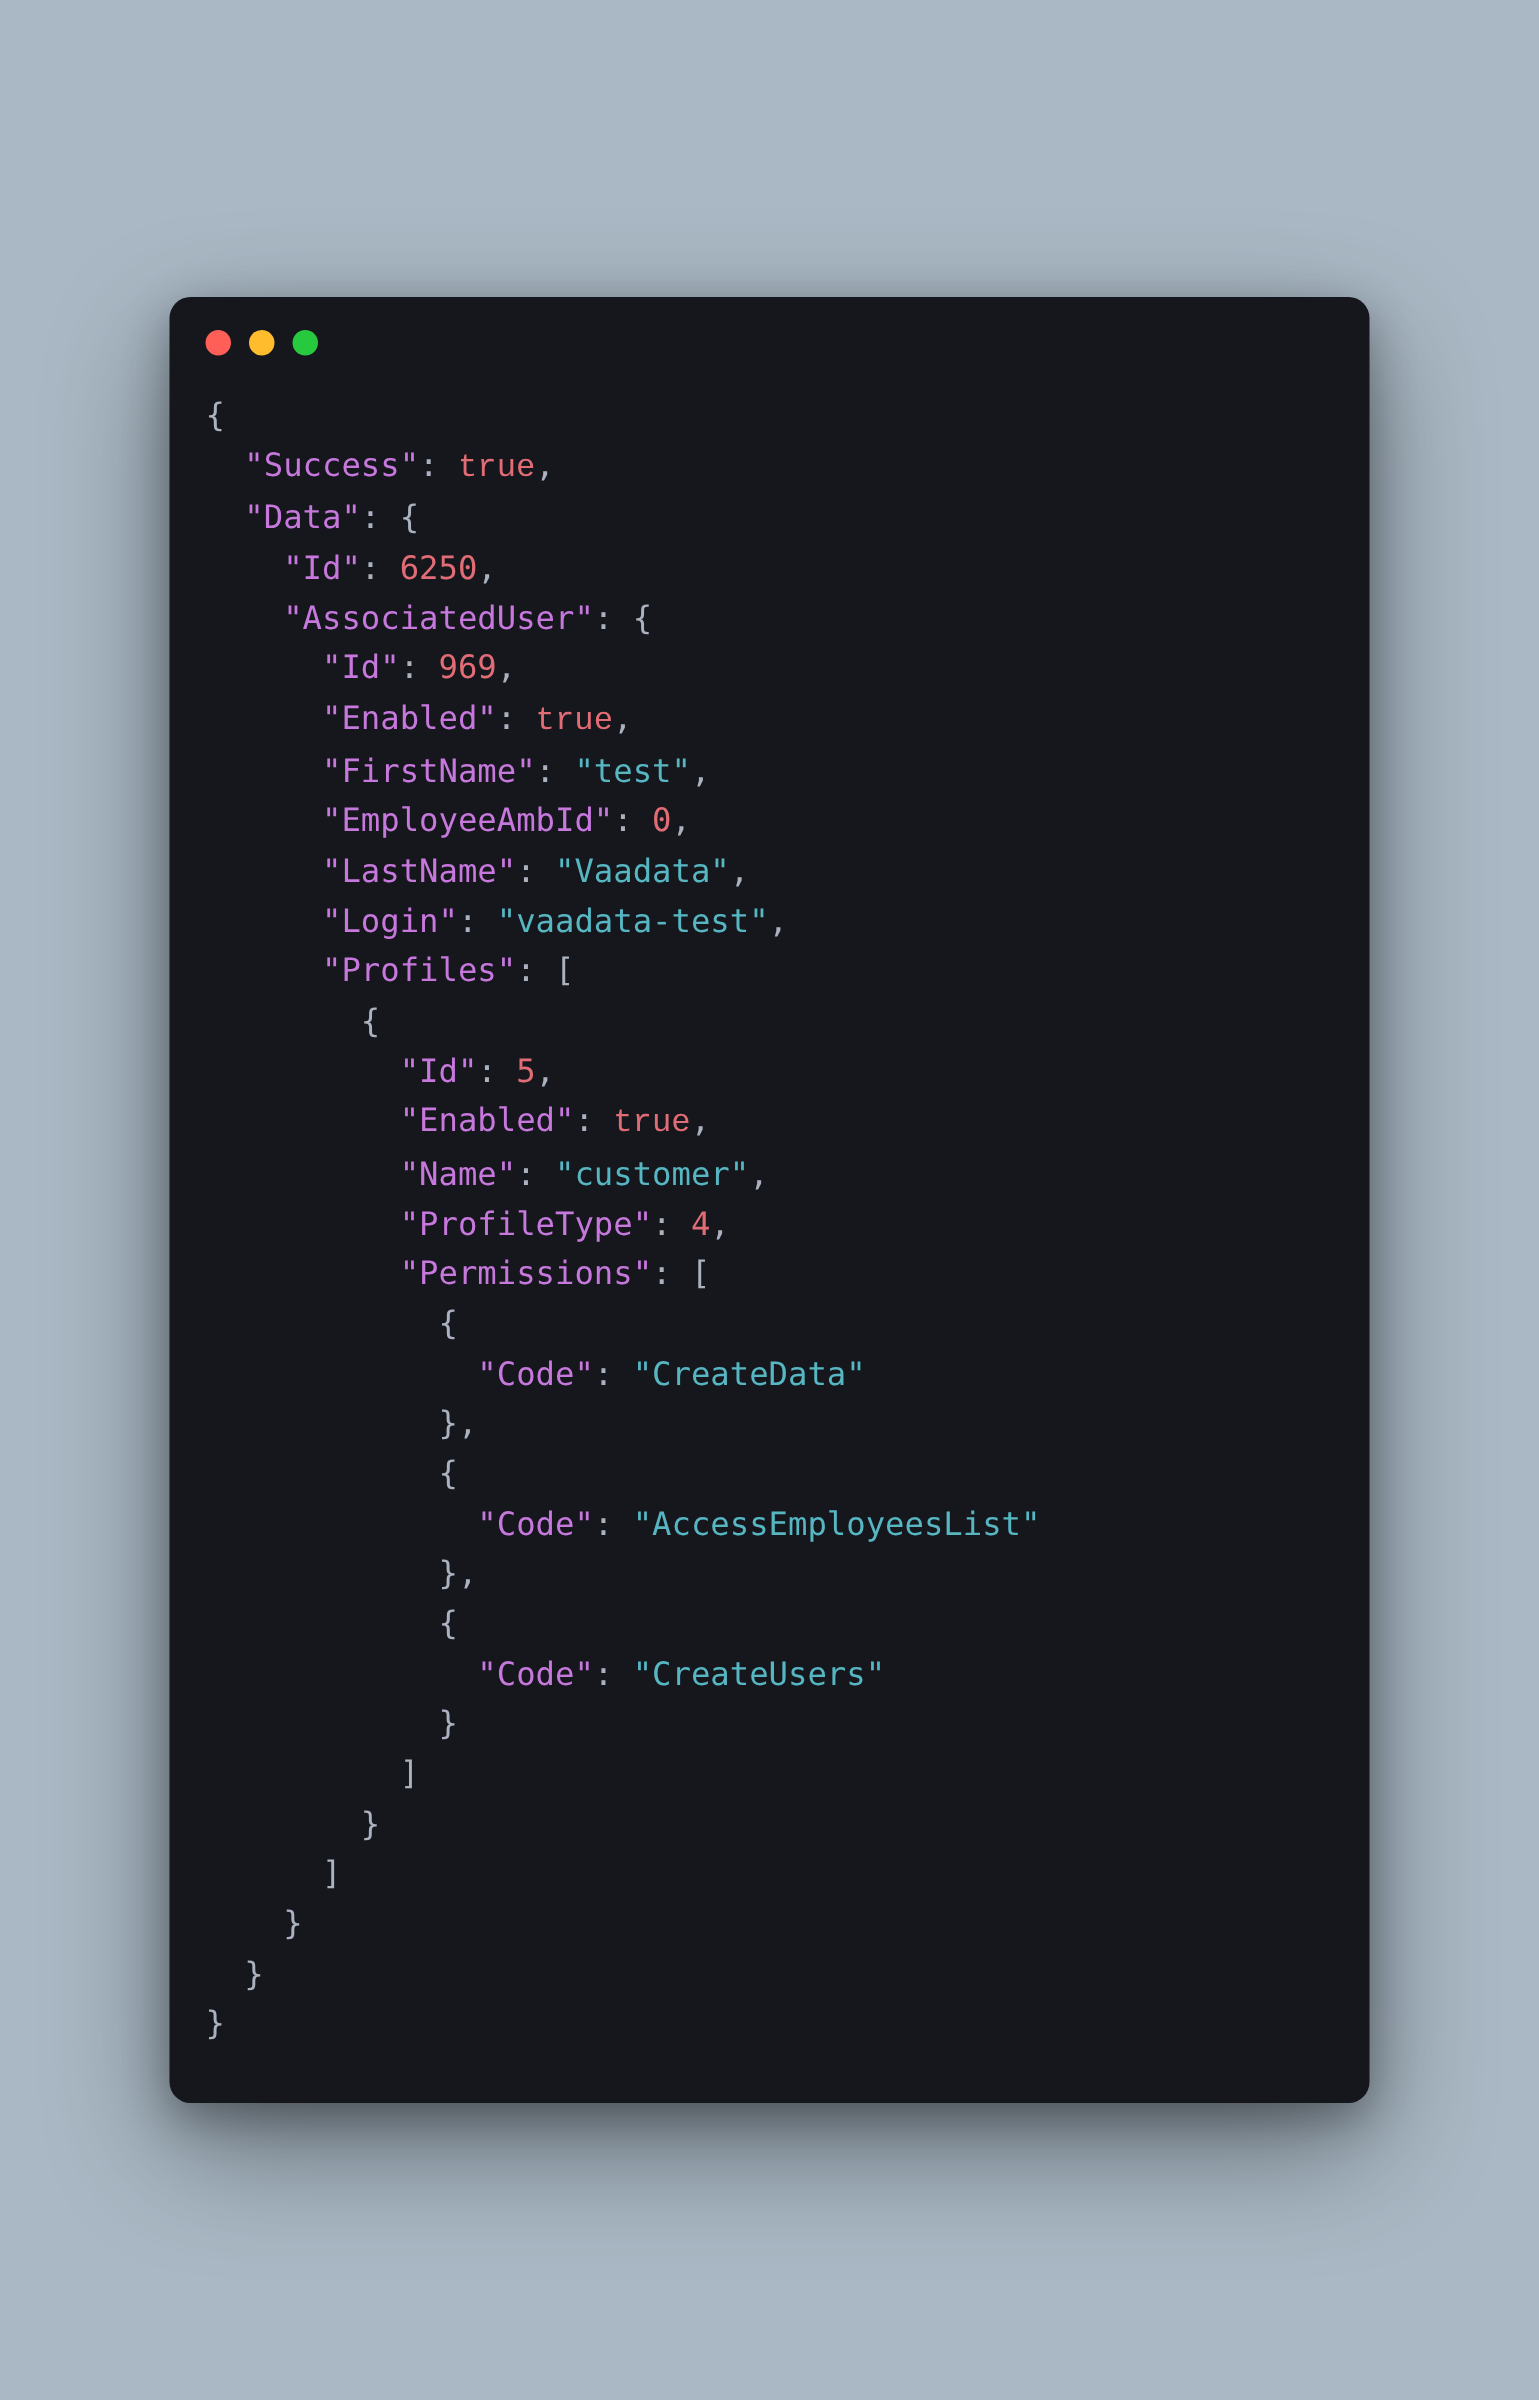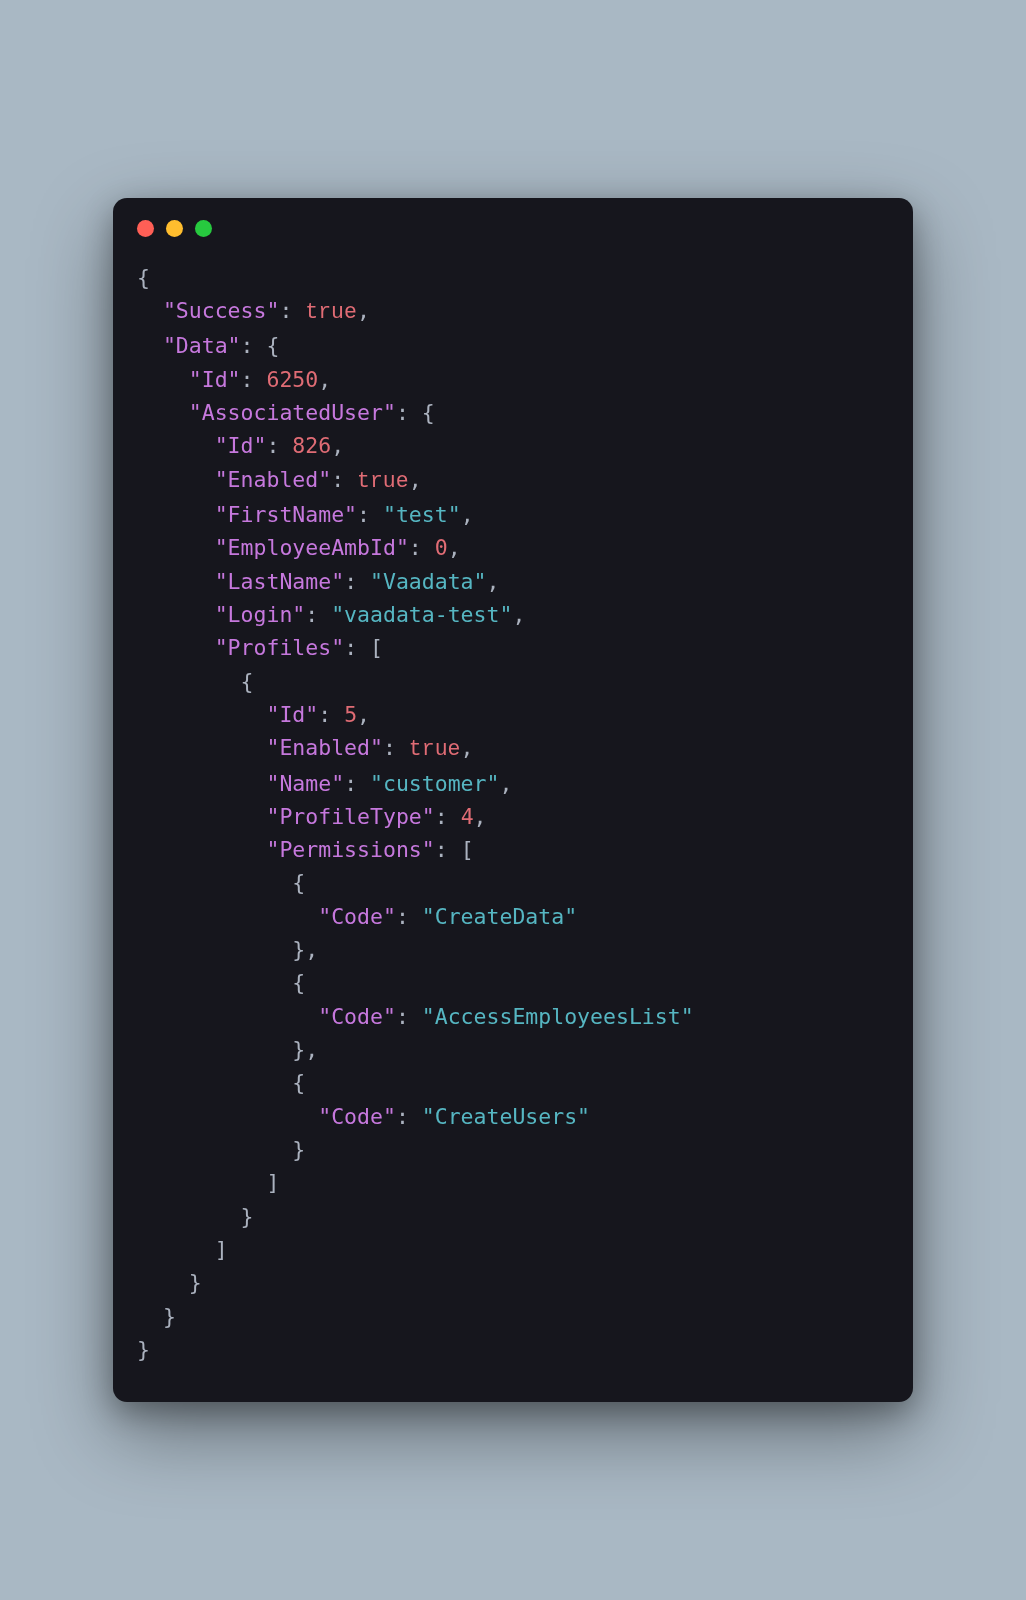--- a/index.html
+++ b/index.html
@@ -67,21 +67,21 @@
   <div class="titlebar">
     <div class="dot red"></div>
     <div class="dot yellow"></div>
     <div class="dot green"></div>
   </div>
   <div class="code"><span class="brace">{</span>
   <span class="key">"Success"</span><span class="colon">: </span><span class="kwd">true</span><span class="comma">,</span>
   <span class="key">"Data"</span><span class="colon">: </span><span class="brace">{</span>
     <span class="key">"Id"</span><span class="colon">: </span><span class="num">6250</span><span class="comma">,</span>
     <span class="key">"AssociatedUser"</span><span class="colon">: </span><span class="brace">{</span>
-      <span class="key">"Id"</span><span class="colon">: </span><span class="num">826</span><span class="comma">,</span>
+      <span class="key">"Id"</span><span class="colon">: </span><span class="num">969</span><span class="comma">,</span>
       <span class="key">"Enabled"</span><span class="colon">: </span><span class="kwd">true</span><span class="comma">,</span>
       <span class="key">"FirstName"</span><span class="colon">: </span><span class="string">"test"</span><span class="comma">,</span>
       <span class="key">"EmployeeAmbId"</span><span class="colon">: </span><span class="num">0</span><span class="comma">,</span>
       <span class="key">"LastName"</span><span class="colon">: </span><span class="string">"Vaadata"</span><span class="comma">,</span>
       <span class="key">"Login"</span><span class="colon">: </span><span class="string">"vaadata-test"</span><span class="comma">,</span>
       <span class="key">"Profiles"</span><span class="colon">: </span><span class="bracket">[</span>
         <span class="brace">{</span>
           <span class="key">"Id"</span><span class="colon">: </span><span class="num">5</span><span class="comma">,</span>
           <span class="key">"Enabled"</span><span class="colon">: </span><span class="kwd">true</span><span class="comma">,</span>
           <span class="key">"Name"</span><span class="colon">: </span><span class="string">"customer"</span><span class="comma">,</span>

